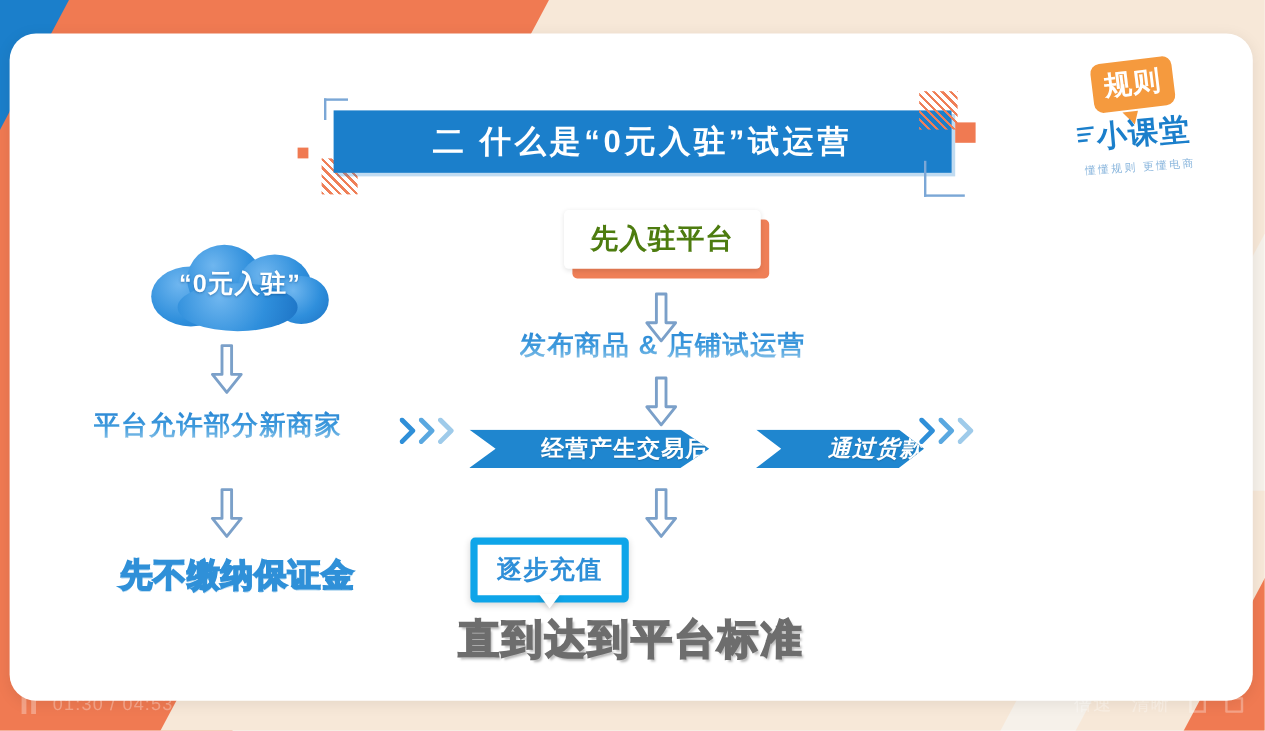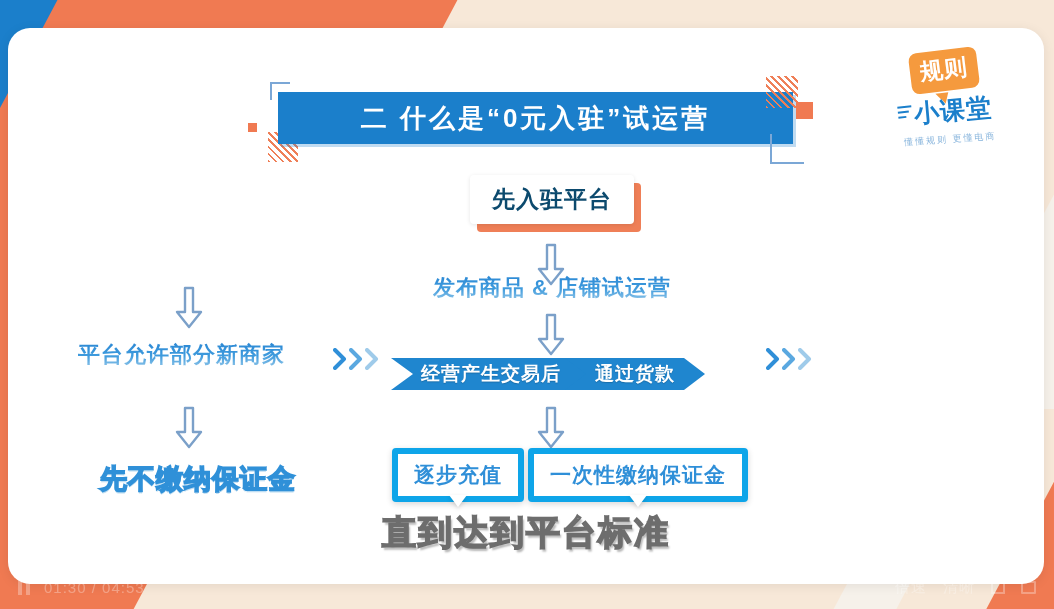--- a/index.html
+++ b/index.html
@@ -179,30 +179,30 @@
     position:absolute; left:7px; top:8px; right:-7px; bottom:-8px;
     background:#ef7f57; border-radius:4px;
   }
   .card-orange .face {
     position:relative;
     background:#ffffff; border-radius:4px;
     padding:9px 22px;
     box-shadow: 0 1px 4px rgba(0,0,0,.10);
   }
   .card-orange .face span {
-    color:#0c4a6e; font-size:23px; font-weight:bold; letter-spacing:1px; white-space:nowrap;margin-top:41px;
+    color:#4d7c0f; font-size:23px; font-weight:bold; letter-spacing:1px; white-space:nowrap;margin-top:41px;
   }
 
   
   .banner { position:absolute; height:32px; display:flex; align-items:center; }
   .banner .bg { position:absolute; inset:0; background:#1f86cf; }
   .banner .lbl {
     position:relative; z-index:2;
     color:#fff; font-size:19px; font-weight:bold; letter-spacing:1px;
-    width:100%; text-align:center; white-space:nowrap;
+    width:100%; text-align:right; white-space:nowrap;
     text-shadow: 0 1px 1px rgba(0,0,0,.18);
   }
 
   
   .bubble { position:absolute; }
   .bubble .box {
     position:relative;
     background:#ffffff;
     border-radius:4px;
     padding:7px 16px;
@@ -272,20 +272,30 @@
           <i></i>
           <i></i>
           <i></i>
         </div>
       <div id="logo-tail"></div>
       <div id="logo-row1">规则</div>
       <div id="logo-row2">小课堂</div>
       <div id="logo-tag">懂懂规则 更懂电商</div>
     </div>
 
+    <div class="node" id="cloud">
+      <div class="cloud-body">
+        <span class="cb1"></span>
+          <span class="cb2"></span>
+          <span class="cb3"></span>
+        <span class="cb4"></span>
+          <span class="cb5"></span>
+      </div>
+      <div id="cloud-text">“0元入驻”</div>
+    </div>
 
     <div class="arrow-dn" style="left:166px; top:258px;">
       <svg viewBox="0 0 30 44">
           <path d="M11 2 H19 V26 H27 L15 41 L3 26 H11 Z" fill="#ffffff" stroke="#7ba0c9" stroke-width="2.4" stroke-linejoin="round"></path>
         </svg>
     </div>
 
     <div class="node" style="left:70px; top:312px;">
       <span class="txt-grad">平台允许部分新商家</span>
     </div>
@@ -333,44 +343,38 @@
       <svg viewBox="0 0 30 44">
           <path d="M11 2 H19 V26 H27 L15 41 L3 26 H11 Z" fill="#ffffff" stroke="#7ba0c9" stroke-width="2.4" stroke-linejoin="round"></path>
         </svg>
     </div>
 
     <div class="banner" style="left:383px; top:330px; width:200px; clip-path: polygon(0 0, 88% 0, 100% 50%, 88% 100%, 0 100%, 11% 50%);">
       <div class="bg"></div>
       <div class="lbl">经营产生交易后</div>
     </div>
 
-    <div class="banner" style="left:557px; top:330px; width:140px; clip-path: polygon(0 0, 85% 0, 100% 50%, 85% 100%, 0 100%, 15% 50%);">
+    <div class="banner" style="left:622px; top:330px; width:140px; clip-path: polygon(0 0, 85% 0, 100% 50%, 85% 100%, 0 100%, 15% 50%); font-style: italic;">
       <div class="bg"></div>
       <div class="lbl">通过货款</div>
     </div>
 
     <div class="arrow-dn" style="left:528px; top:378px;">
       <svg viewBox="0 0 30 44">
           <path d="M11 2 H19 V26 H27 L15 41 L3 26 H11 Z" fill="#ffffff" stroke="#7ba0c9" stroke-width="2.4" stroke-linejoin="round"></path>
         </svg>
     </div>
 
     <div class="bubble" style="left:384px; top:420px;">
       <div class="box">
         <span>逐步充值</span>
         <div class="tip"></div>
       </div>
     </div>
 
-    <div class="bubble" style="left:520px; top:420px;">
-      <div class="box">
-        <span>一次性缴纳保证金</span>
-        <div class="tip"></div>
-      </div>
-    </div>
 
     <div class="chev" style="left:758px; top:320px;">
       <svg width="14" height="22" viewBox="0 0 14 22">
           <path d="M2 2 L11 11 L2 20" fill="none" stroke="#2f8fd8" stroke-width="4" stroke-linecap="round" stroke-linejoin="round"></path>
         </svg>
       <svg width="14" height="22" viewBox="0 0 14 22">
           <path d="M2 2 L11 11 L2 20" fill="none" stroke="#5aa8e0" stroke-width="4" stroke-linecap="round" stroke-linejoin="round"></path>
         </svg>
       <svg width="14" height="22" viewBox="0 0 14 22">
           <path d="M2 2 L11 11 L2 20" fill="none" stroke="#9fcbea" stroke-width="4" stroke-linecap="round" stroke-linejoin="round"></path>

